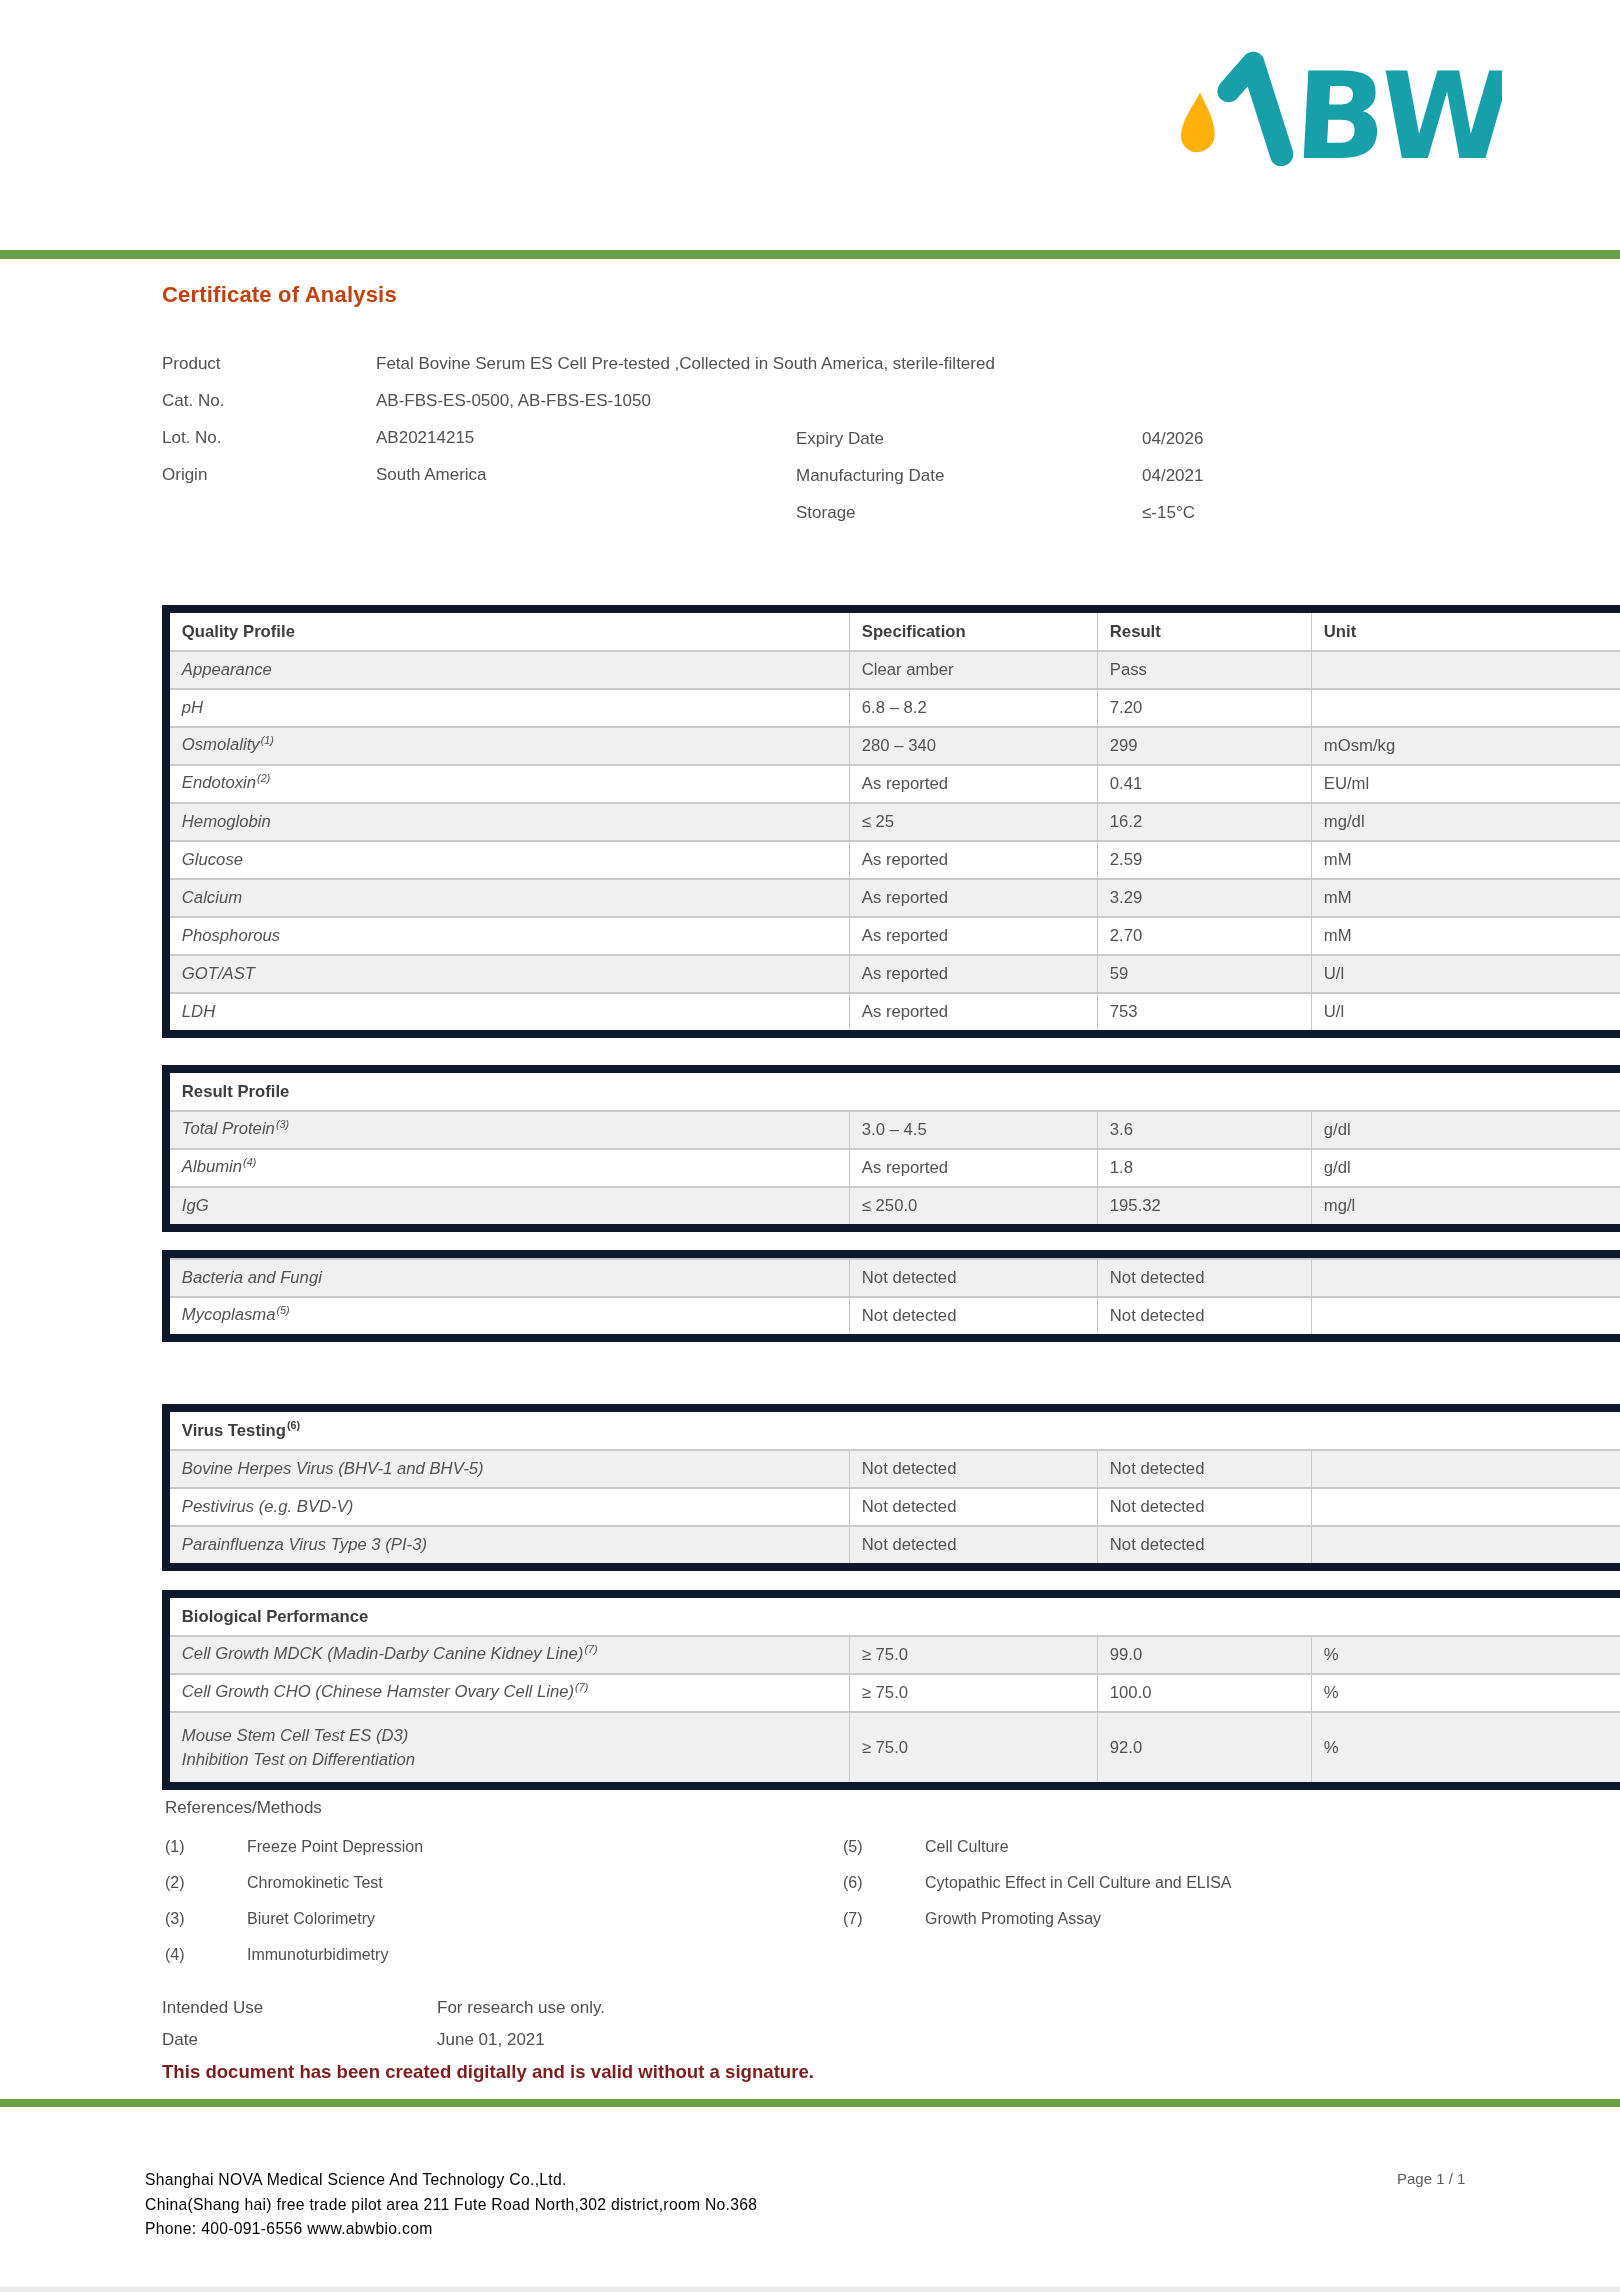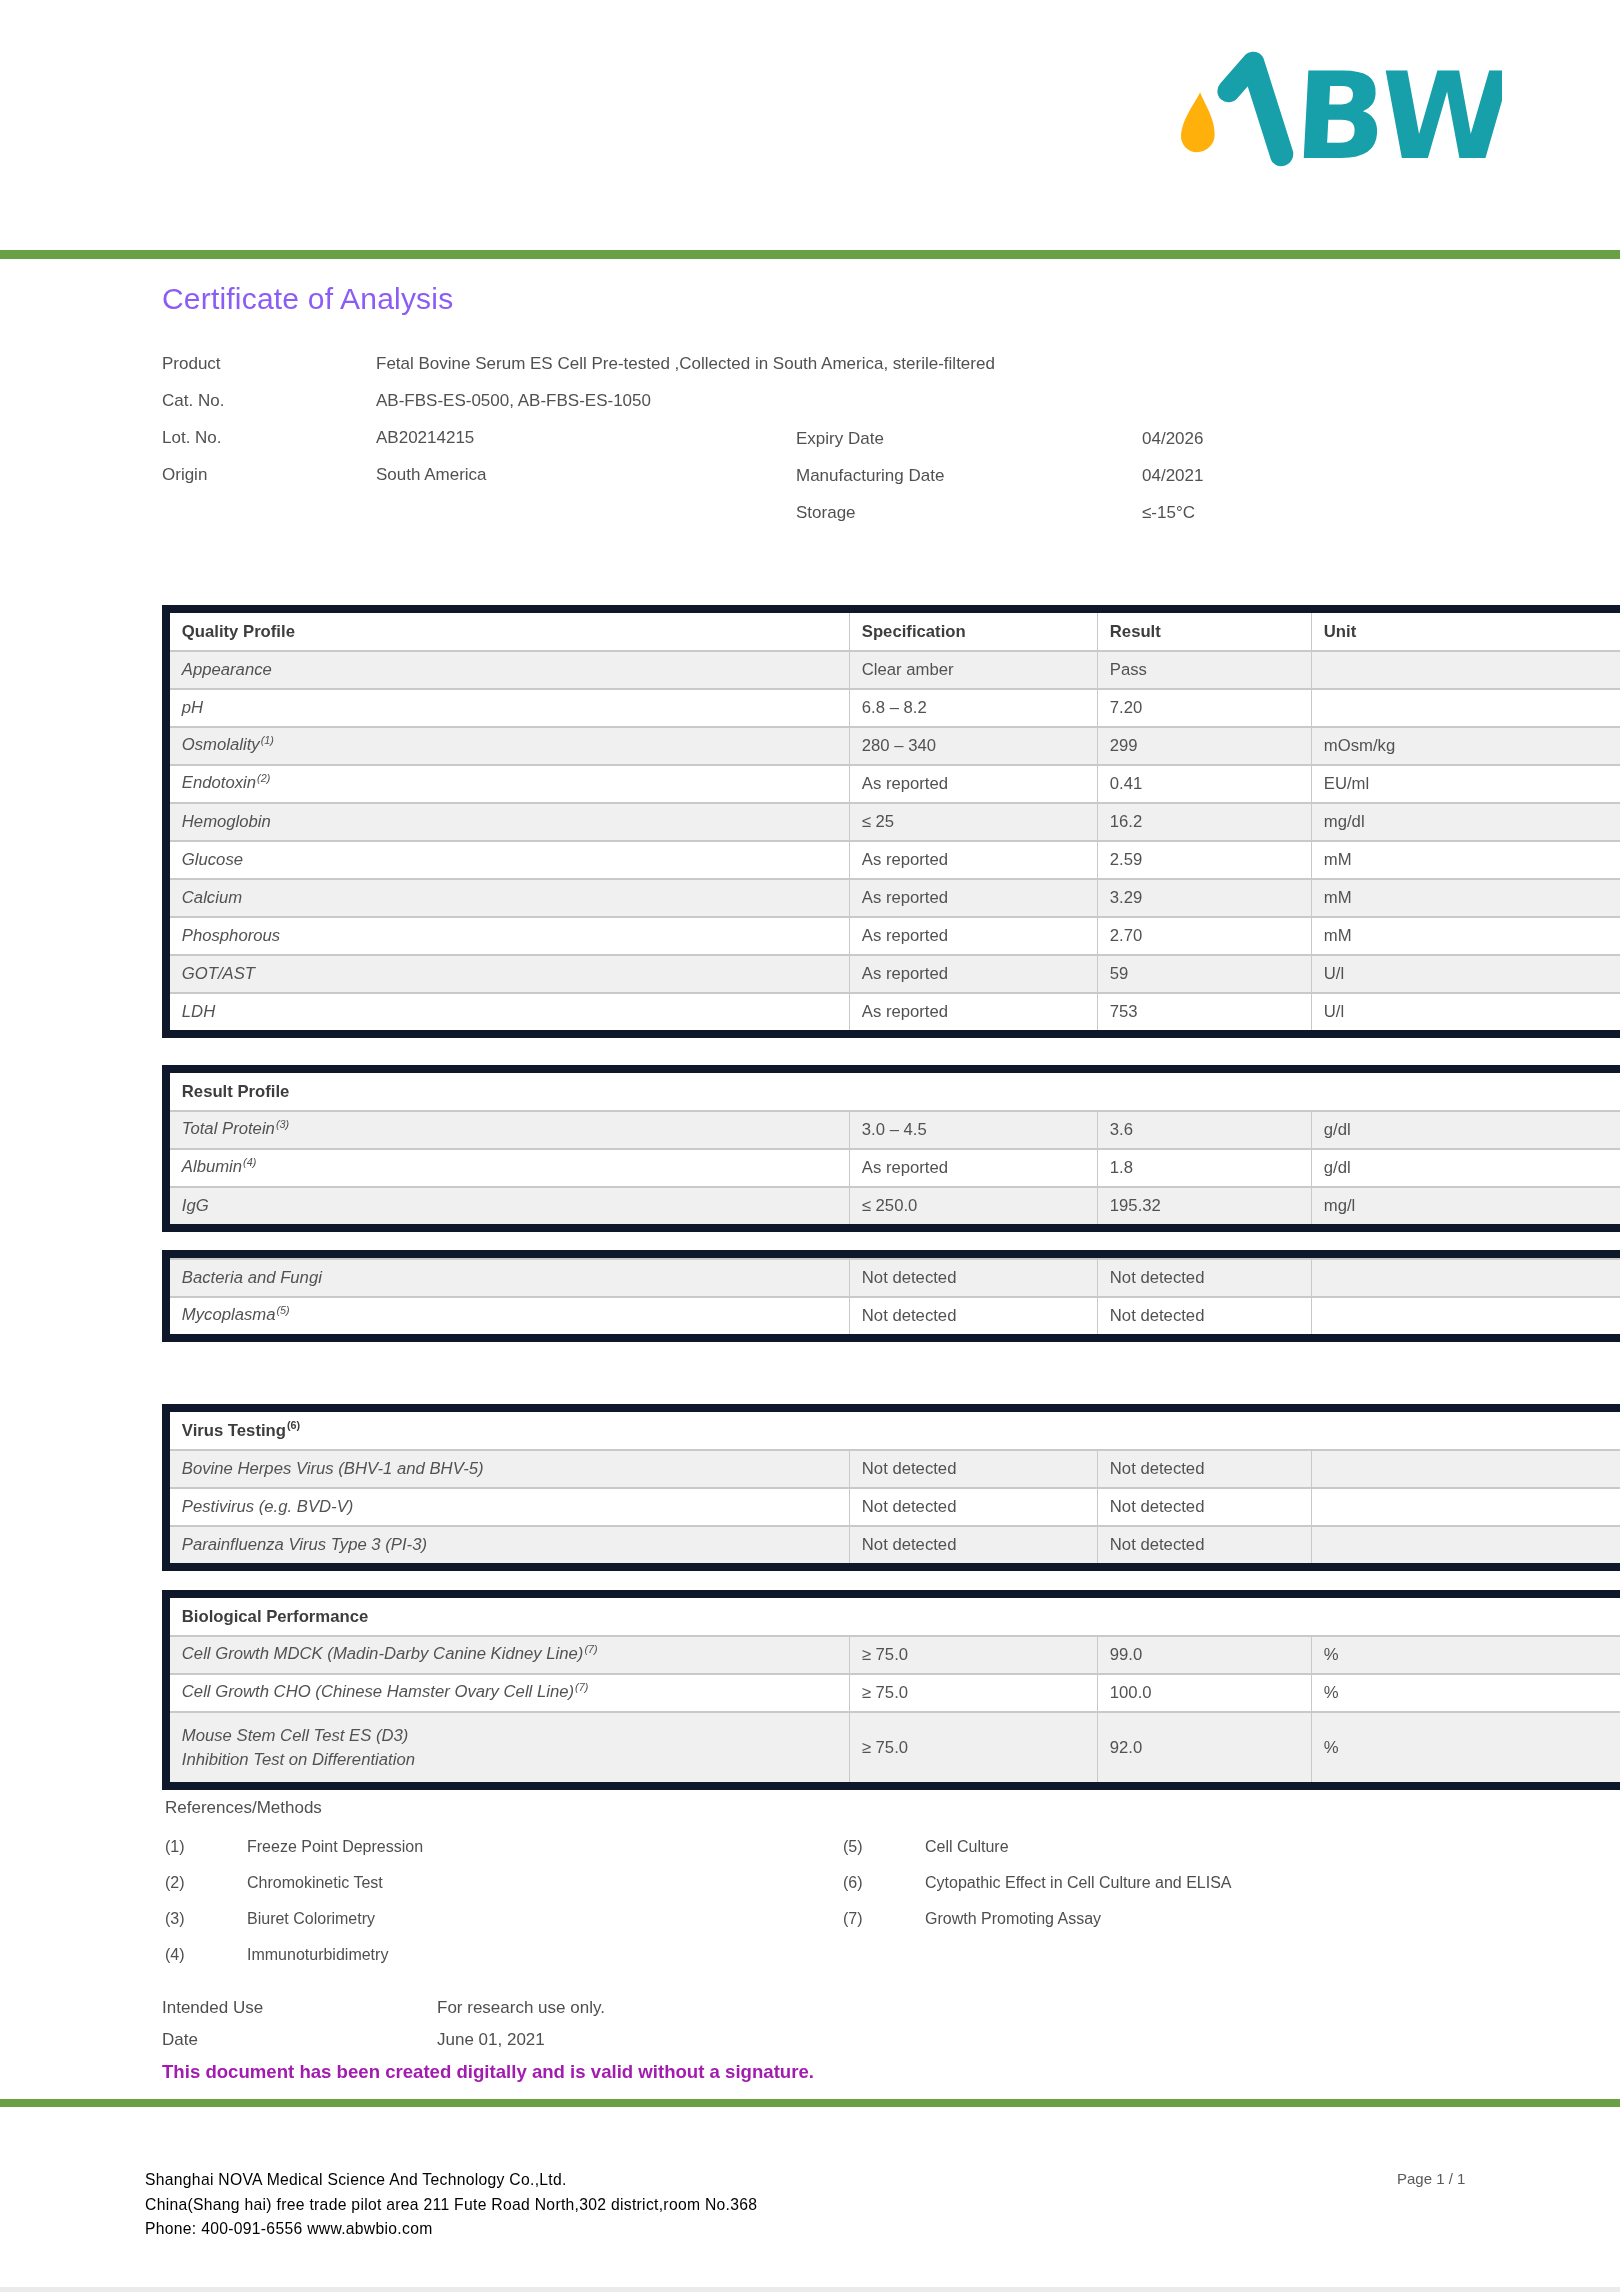--- a/index.html
+++ b/index.html
@@ -15,21 +15,21 @@
   .logo{position:absolute;left:1174px;top:39px;width:328px;height:132px;}
   .logo svg{width:100%;height:100%;}
   
   .bar{position:absolute;left:0;width:1620px;background:#69a046;}
   .bar.top{top:250px;height:8.8px;}
   .bar.bottom{top:2099px;height:7.8px;}
   .bottom-edge{position:absolute;left:0;top:2287px;width:1620px;height:5.9px;background:#ebebeb;}
   
   .title{
     position:absolute;left:162px;top:282px;margin:0;
-    font-size:30px;font-weight:400;color:#8b5cf6;letter-spacing:0.2px;
+    font-size:22px;font-weight:700;color:#c2410c;letter-spacing:0.2px;
   }
   
   .meta-left{position:absolute;left:162px;top:345px;font-size:17px;color:#515151;}
   .meta-right{position:absolute;left:796px;top:420px;font-size:17px;color:#515151;}
   .meta-row{display:flex;height:37px;align-items:center;}
   .meta-left .meta-label{width:214px;}
   .meta-right .meta-label{width:346px;}
   
   .tbl{
     position:absolute;left:162px;width:1498px;box-sizing:border-box;
@@ -55,21 +55,21 @@
   .refs-heading{font-size:17px;line-height:19.6px;margin-bottom:11.8px;}
   .refs-cols{display:flex;}
   .refs-col{display:flex;flex-direction:column;}
   .refs-col.left{width:678px;}
   .ref-item{display:flex;height:36px;align-items:center;}
   .ref-num{width:82px;}
   
   .usage{position:absolute;left:162px;top:1992px;font-size:17px;color:#4f4f4f;}
   .usage-row{display:flex;height:32px;align-items:center;gap:28px;}
   .usage-label{width:247px;}
-  .usage-notice{font-weight:bold;color:#a21caf;font-size:18.6px;margin-top:4.9px;}
+  .usage-notice{font-weight:bold;color:#7f1d1d;font-size:18.6px;margin-top:4.9px;}
   
   .footer{position:absolute;left:145px;top:2168px;font-size:15.7px;line-height:24.5px;color:#000000;letter-spacing:0.3px;}
   .page-num{position:absolute;left:1397px;top:2170px;font-size:15px;color:#5a5a5a;}
 </style>
 </head>
 <body>
 
 <div class="page">
 
   <div class="logo">

